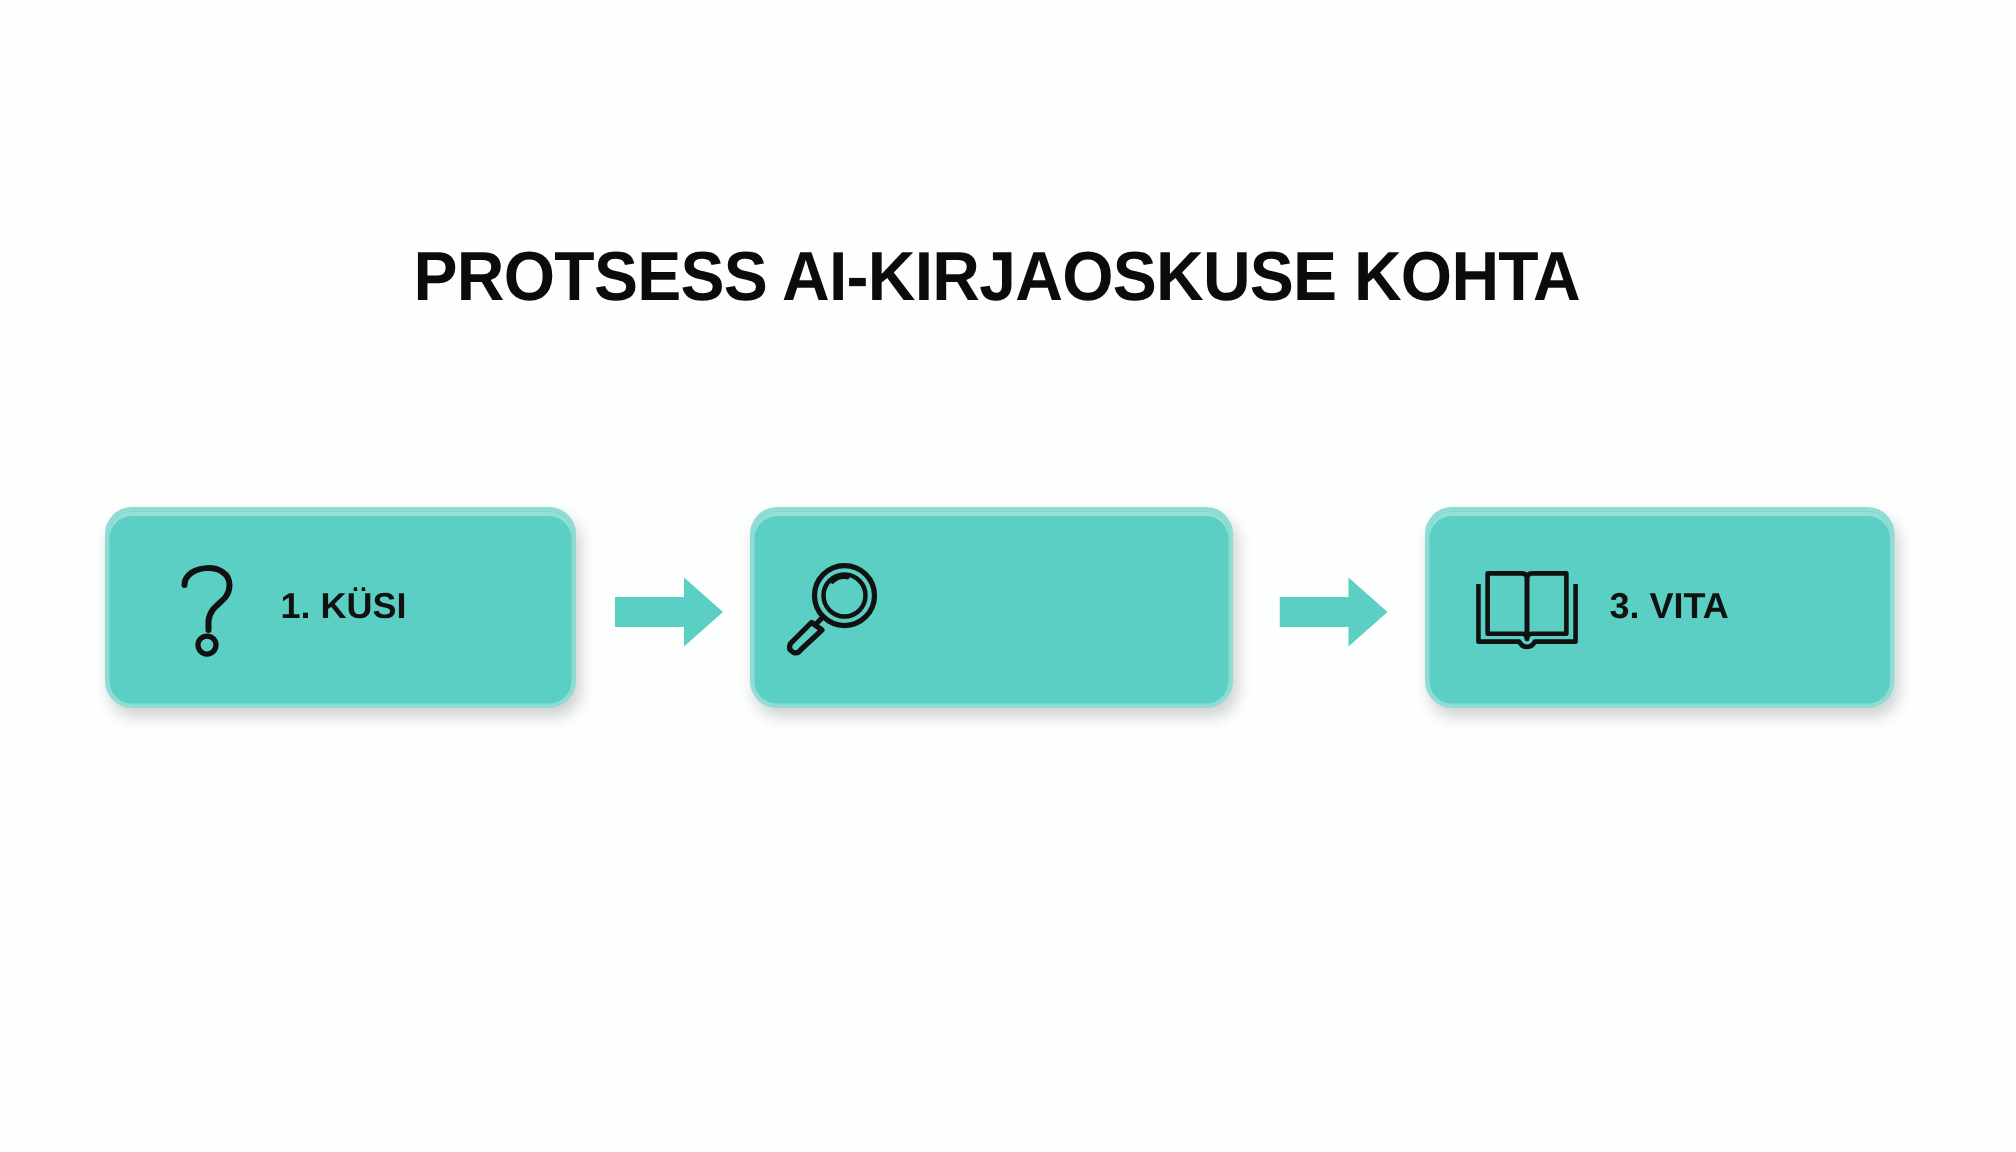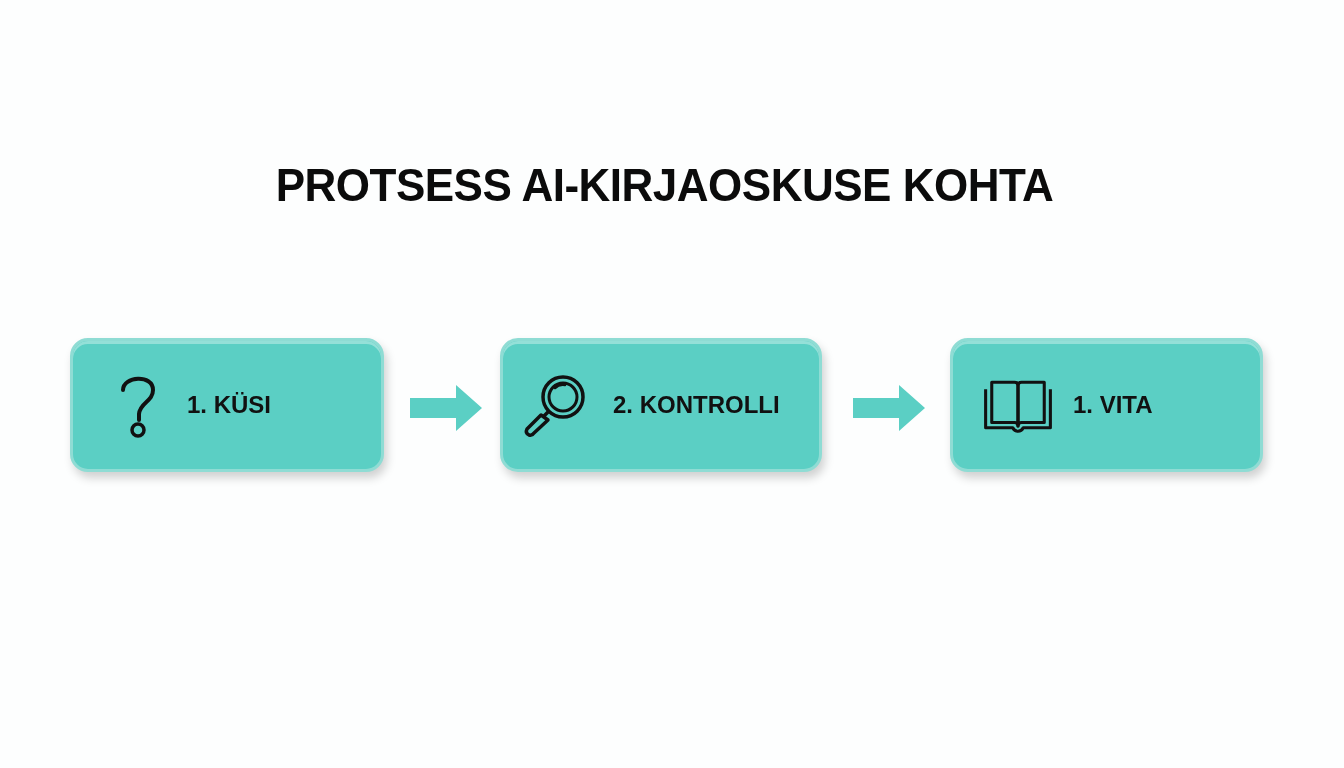--- a/index.html
+++ b/index.html
@@ -58,29 +58,28 @@
 <div class="step" id="step2">
   <span class="icon">
     <svg width="70" height="70" viewBox="0 0 70 70">
       <circle cx="42" cy="27" r="20" fill="none" stroke="#111" stroke-width="3.5"></circle>
       <circle cx="42" cy="27" r="14" fill="none" stroke="#111" stroke-width="3"></circle>
       <path d="M34 18 Q38 14 44 15" fill="none" stroke="#111" stroke-width="2.5" stroke-linecap="round"></path>
       <line x1="28" y1="41" x2="22" y2="47" stroke="#111" stroke-width="3.5"></line>
       <path d="M20 45 L6 59 Q4 63 8 65 Q11 66 13 63 L27 50 Z" fill="none" stroke="#111" stroke-width="3.5" stroke-linejoin="round"></path>
     </svg>
   </span>
-  <span class="label">2. KONTROLLI</span>
 </div>
 
 <svg class="arrow" id="arrow2" viewBox="0 0 72 46">
   <polygon points="0,13 46,13 46,0 72,23 46,46 46,33 0,33" fill="#5bcfc4"></polygon>
 </svg>
 
 <div class="step" id="step3">
   <span class="icon">
     <svg width="80" height="64" viewBox="0 0 80 64">
       <path d="M10 6 L36 6 Q40 6 40 10 L40 56 Q40 52 36 52 L10 52 Z" fill="none" stroke="#111" stroke-width="3.5" stroke-linejoin="round"></path>
       <path d="M70 6 L44 6 Q40 6 40 10 L40 56 Q40 52 44 52 L70 52 Z" fill="none" stroke="#111" stroke-width="3.5" stroke-linejoin="round"></path>
       <path d="M3 14 L3 58 L34 58 Q36 62 40 62 Q44 62 46 58 L77 58 L77 14" fill="none" stroke="#111" stroke-width="3.5" stroke-linejoin="round"></path>
     </svg>
   </span>
-  <span class="label">1. VITA</span>
+  <span class="label">3. VITA</span>
 </div>
 
 </body></html>

